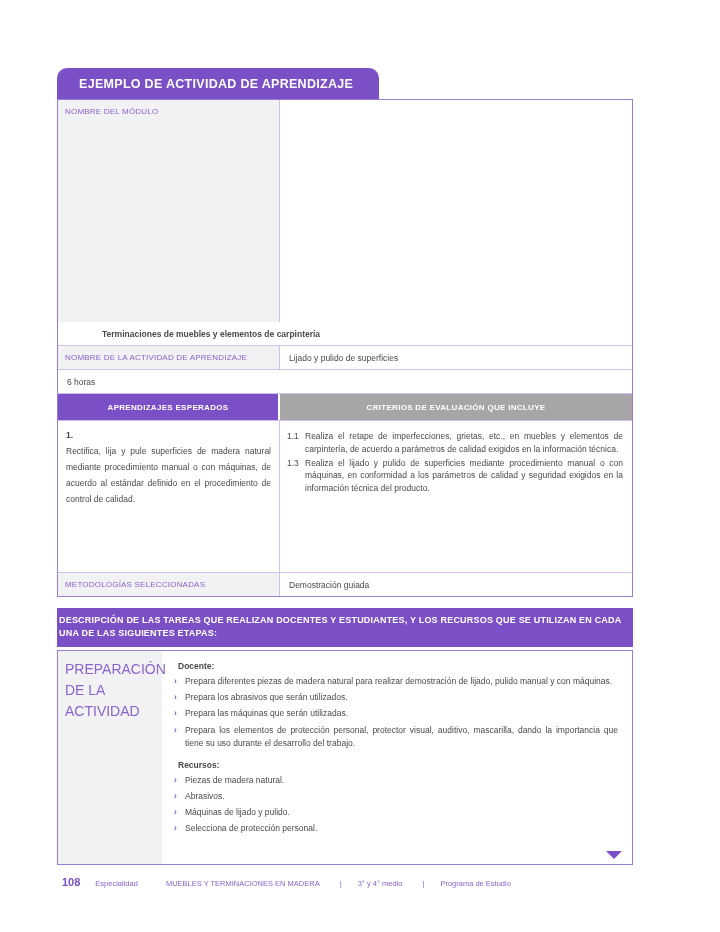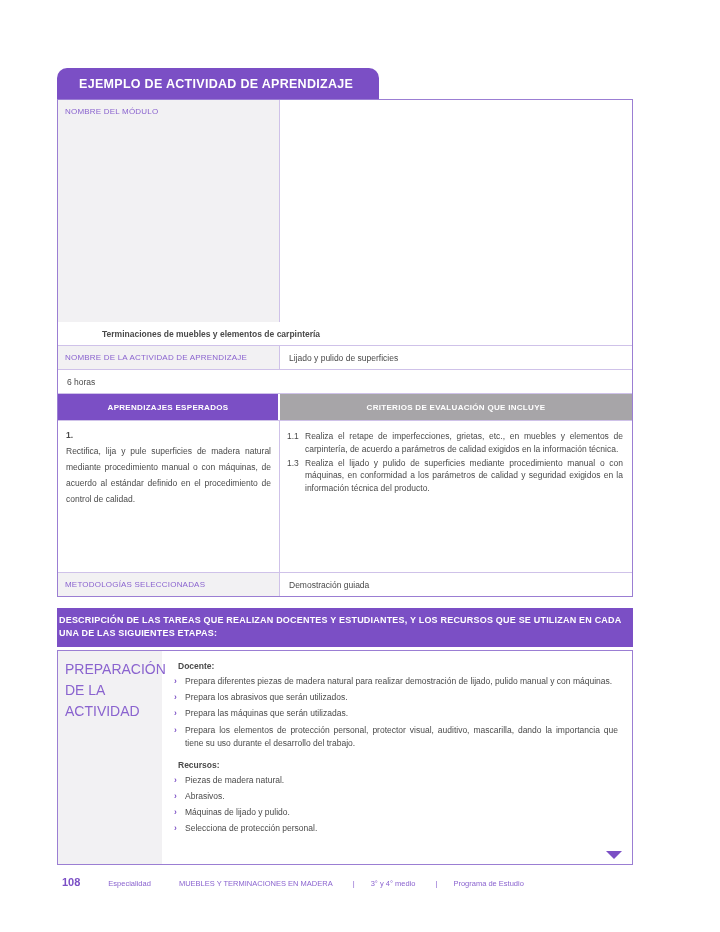--- a/index.html
+++ b/index.html
@@ -167,21 +167,21 @@
     display:flex;
     align-items:baseline;
     color:var(--label-purple);
     font-size:7.5px;
     white-space:nowrap;
   }
   .pagenum{
     font-size:11px;
     font-weight:bold;
     color:var(--accent-purple);
-    margin-right:16px;
+    margin-right:3px;
   }
   .foot-seg{margin-right:16px;padding-left:12px;}
   .foot-sep{margin:0 4px;color:var(--label-purple);}
 </style>
 </head>
 <body>
 
 <div class="page">
   <div class="content">
 

